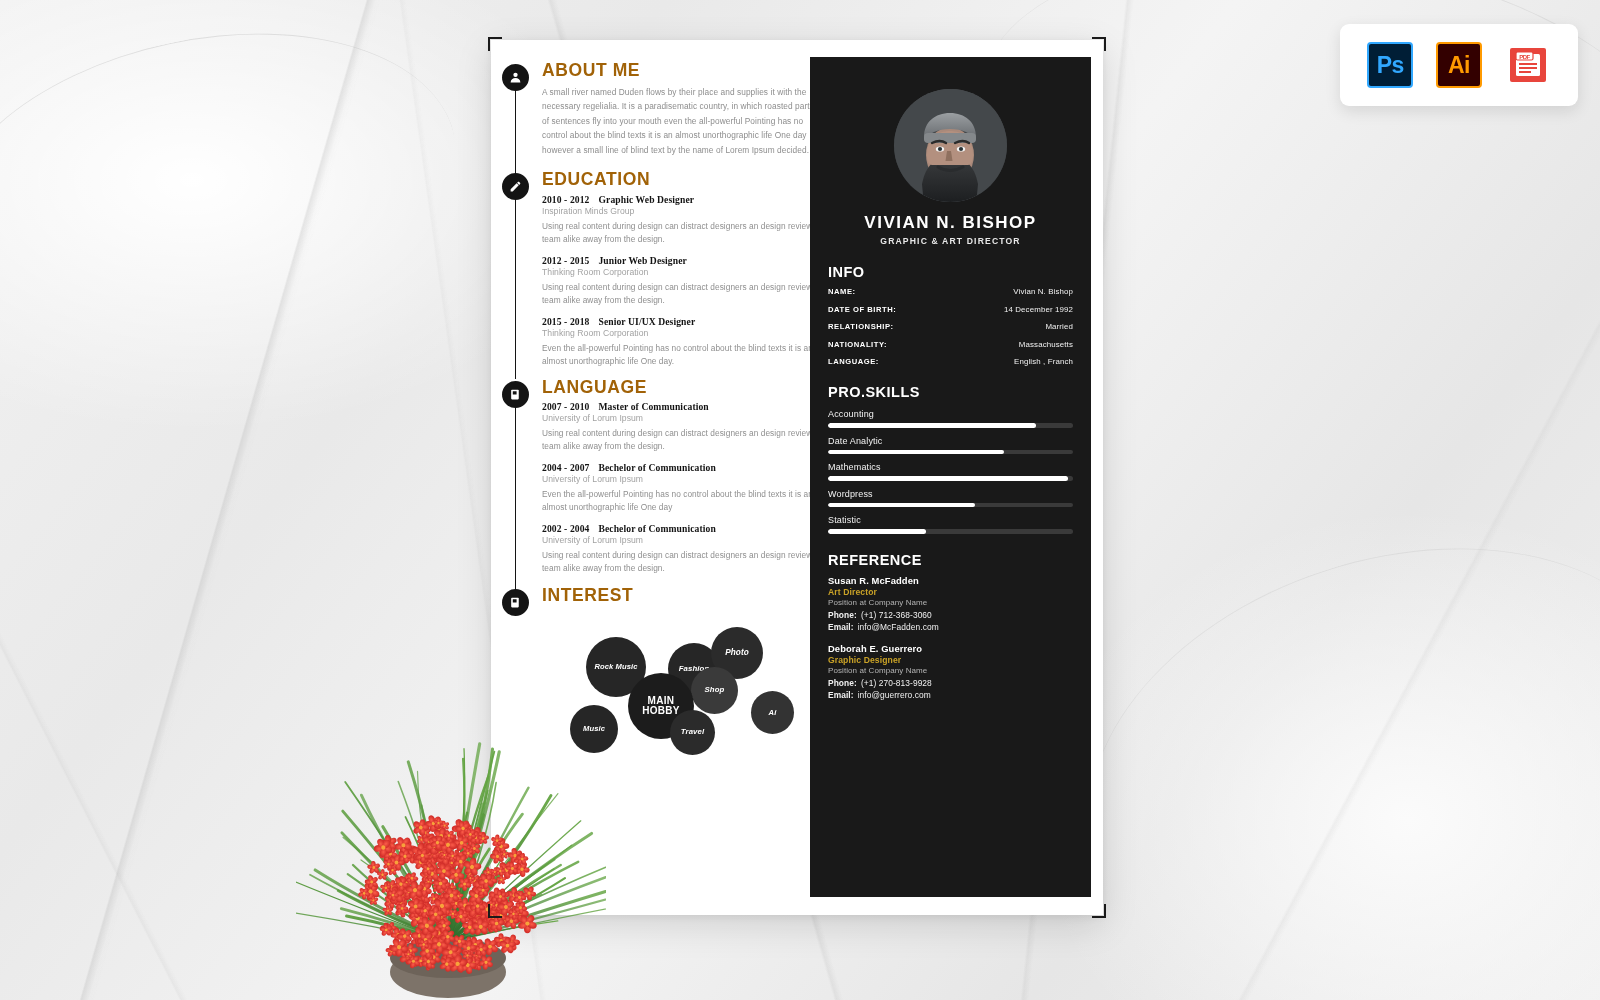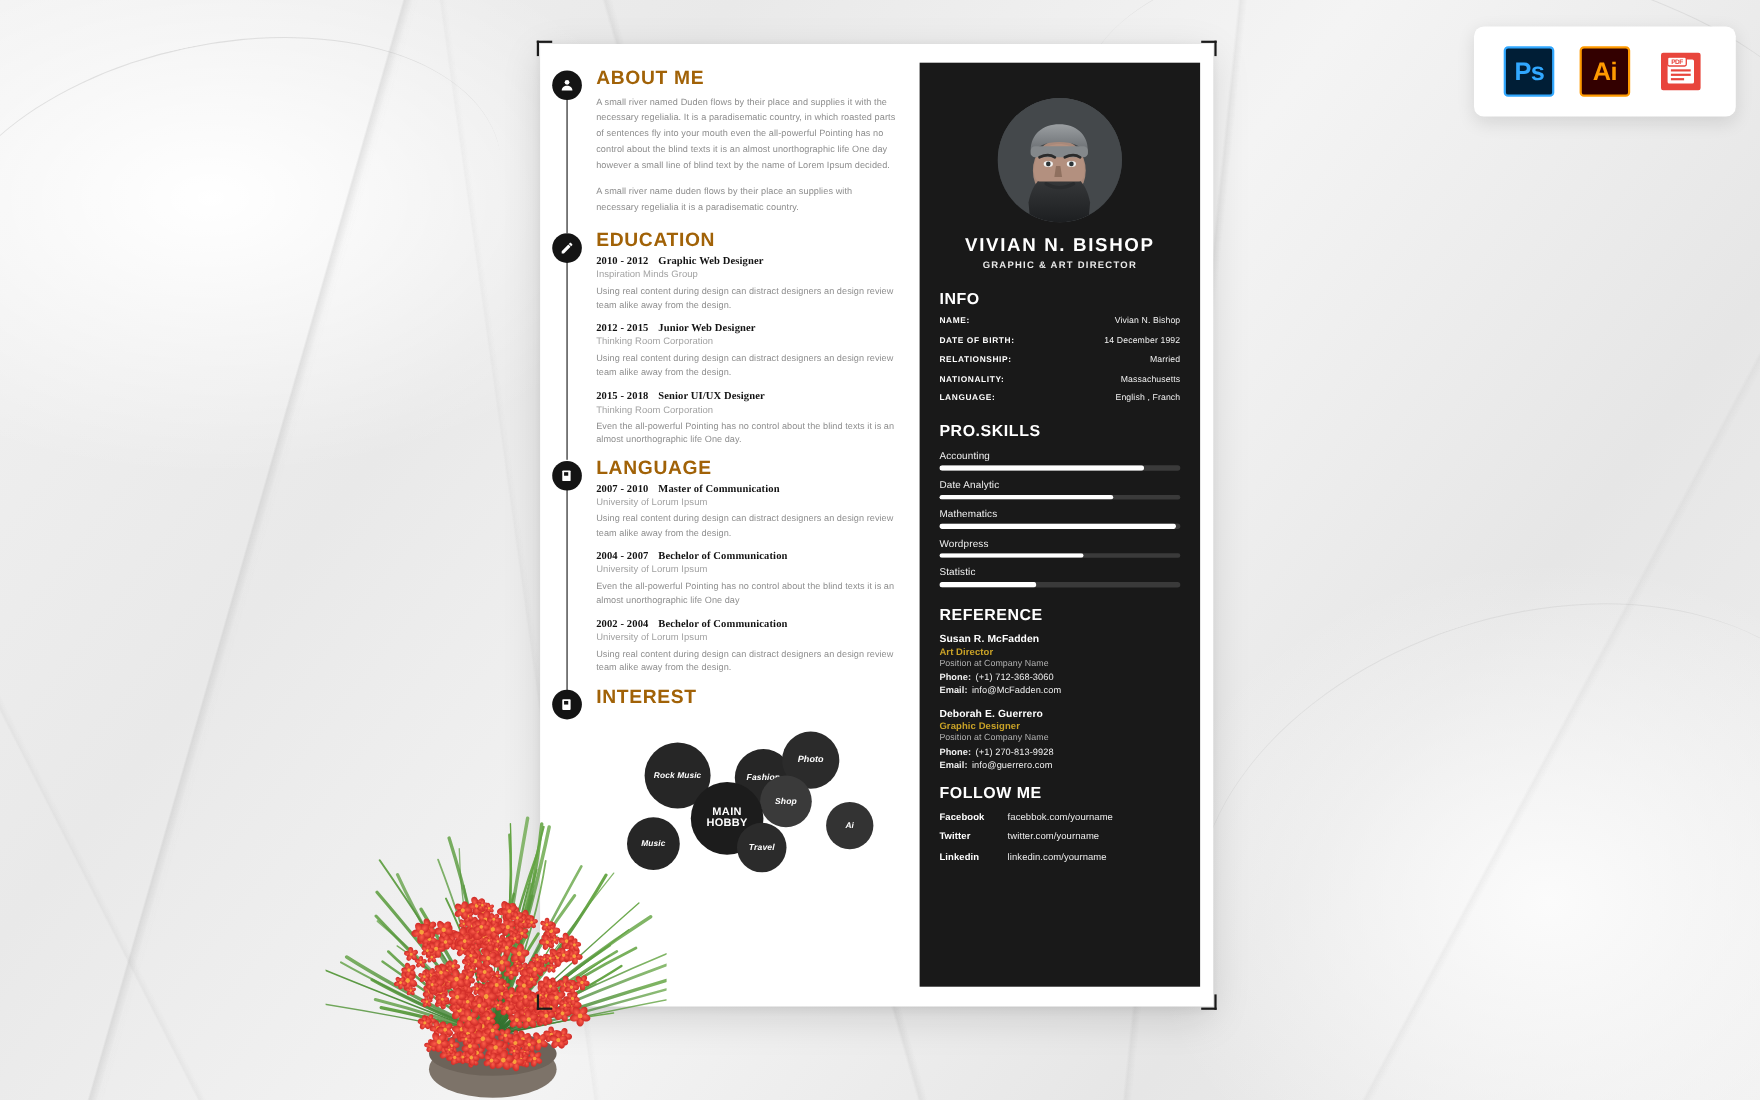--- a/index.html
+++ b/index.html
@@ -99,21 +99,21 @@
     position: absolute; border-radius: 50%;
     display: flex; align-items: center; justify-content: center; text-align: center;
     color: #fff; font-style: italic; font-weight: 700;
     line-height: 1.06; letter-spacing: .1px;
   }
   .bub.main { font-style: normal; letter-spacing: .3px; }
 
   
   #right-panel {
     position: absolute; right: 12px; top: 17px;
-    width: 255px; height: 840px;
+    width: 281px; height: 840px;
     background: #191919; color: #fff;
     padding: 20px 18px 12px 18px;
   }
   #avatar {
     width: 113px; height: 113px; border-radius: 50%;
     margin: 12px auto 0 auto; position: relative; overflow: hidden;
     background: #3a3d40;
   }
   #avatar .ph-bg { position: absolute; inset: 0;
     background: radial-gradient(circle at 50% 38%, #6f7376 0%, #4a4d50 45%, #26292b 85%); }
@@ -202,21 +202,20 @@
     <div class="section" id="about-sec">
       <div class="sec-rail" style="height:128px"></div>
       <div class="sec-icon">
         <svg viewBox="0 0 24 24">
             <circle cx="12" cy="7" r="4"></circle>
             <path d="M3 21c0-5 4-8 9-8s9 3 9 8z"></path>
           </svg>
       </div>
       <div class="sec-title">ABOUT ME</div>
       <div class="para">A small river named Duden flows by their place and supplies it with the necessary regelialia. It is a paradisematic country, in which roasted parts of sentences fly into your mouth even the all-powerful Pointing has no control about the blind texts it is an almost unorthographic life One day however a small line of blind text by the name of Lorem Ipsum decided.</div>
-      <div class="para">A small river name duden flows by their place an supplies with necessary regelialia it is a paradisematic country.</div>
     </div>
 
     <div class="section" id="exp-sec">
       <div class="sec-rail" style="height:186px"></div>
       <div class="sec-icon">
         <svg viewBox="0 0 24 24">
             <path d="M3 17.2V21h3.8L17.9 9.9l-3.8-3.8L3 17.2zM20.7 7.1c.4-.4.4-1 0-1.4l-2.4-2.4c-.4-.4-1-.4-1.4 0l-1.9 1.9 3.8 3.8 1.9-1.9z"></path>
           </svg>
       </div>
       <div class="sec-title">EDUCATION</div>
@@ -419,37 +418,20 @@
           <div class="ref-item">
             <div class="ref-name">Deborah E. Guerrero</div>
             <div class="ref-role" style="color:#c9a227">Graphic Designer</div>
             <div class="ref-pos">Position at Company Name</div>
             <div class="ref-line"><b>Phone:</b><span>(+1) 270-813-9928</span></div>
             <div class="ref-line"><b>Email:</b><span>info@guerrero.com</span></div>
           </div>
         </div>
     </div>
 
-    <div id="follow-block">
-      <div class="dark-title">FOLLOW ME</div>
-      <div id="follow-rows">
-          <div class="follow-row">
-            <span class="follow-net">Facebook</span>
-            <span class="follow-url">facebbok.com/yourname</span>
-          </div>
-          <div class="follow-row">
-            <span class="follow-net">Twitter</span>
-            <span class="follow-url">twitter.com/yourname</span>
-          </div>
-          <div class="follow-row">
-            <span class="follow-net">Linkedin</span>
-            <span class="follow-url">linkedin.com/yourname</span>
-          </div>
-        </div>
-    </div>
   </div>
 </div>
 
 <div id="flowers">
   <svg viewBox="0 0 310 300" width="310" height="300">
     <defs>
       <radialGradient id="fl" cx="45%" cy="40%">
         <stop offset="0" stop-color="#fb5d4a"></stop>
           <stop offset="1" stop-color="#d32f2a"></stop>
       </radialGradient>

